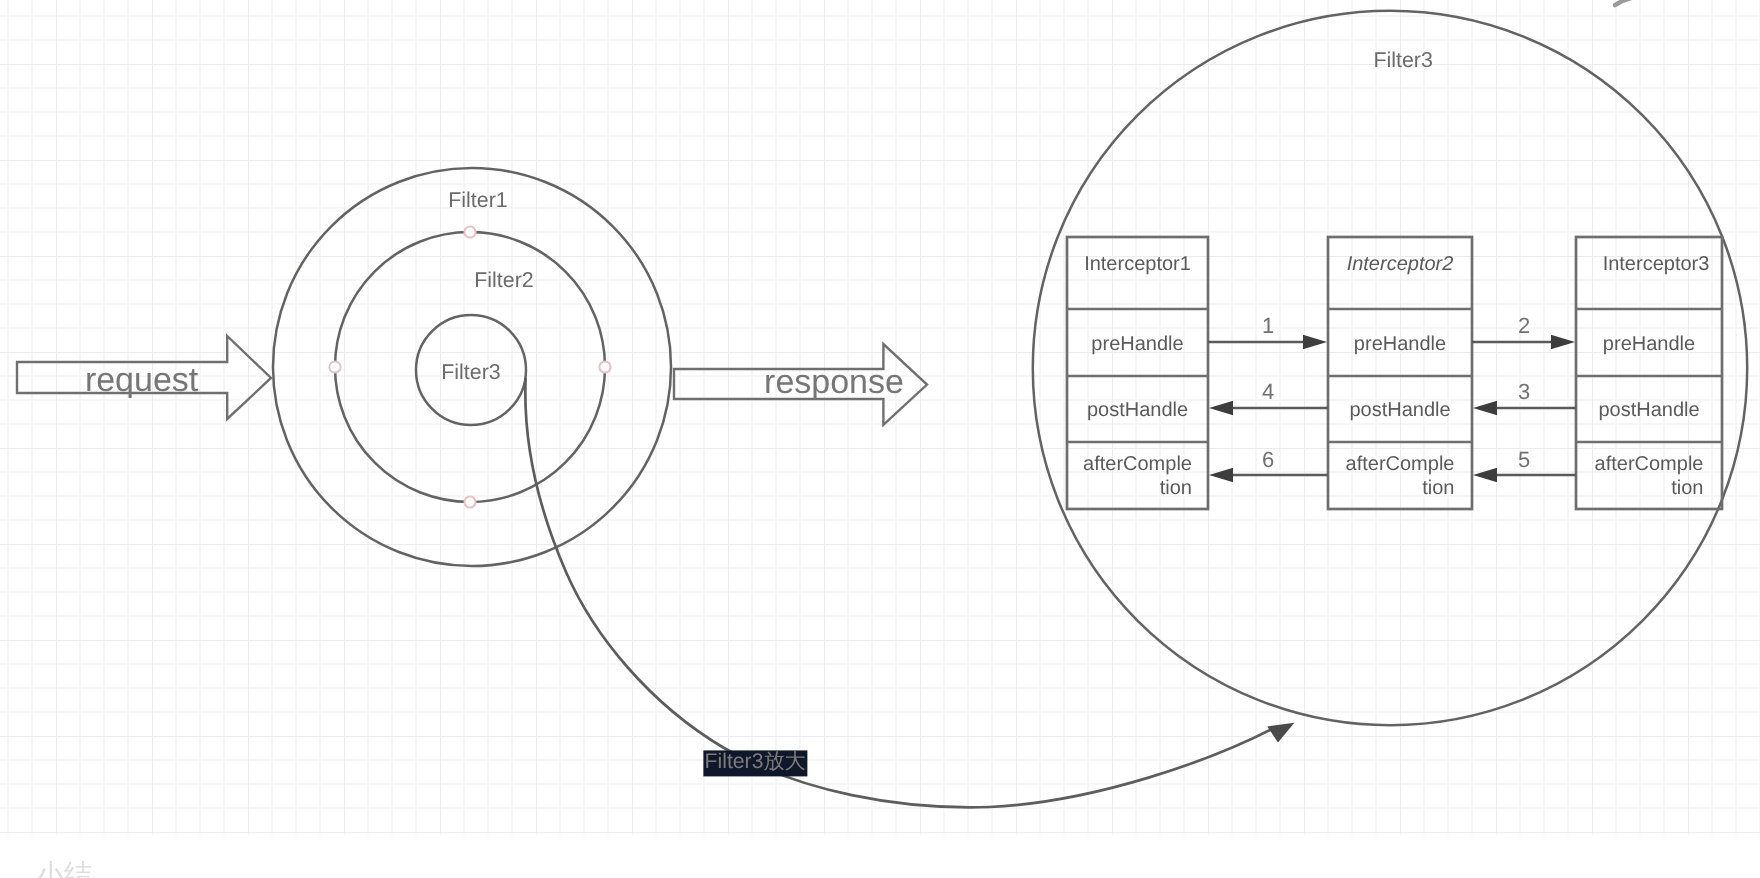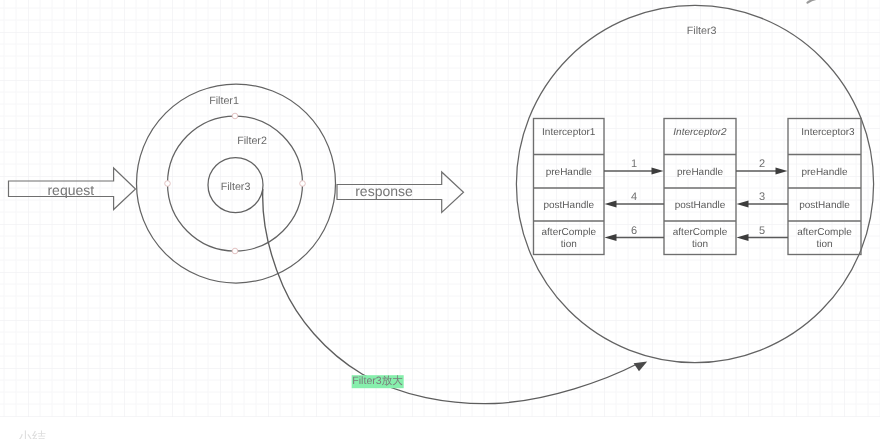--- a/index.html
+++ b/index.html
@@ -19,24 +19,24 @@
   .arrowhead{fill:#4a4a4a;stroke:none;}
   .strayline{fill:none;stroke:#9a9a9a;stroke-width:2.2;stroke-linecap:round;}
   .boxline{fill:none;stroke:#6e6e6e;stroke-width:1.35;}
   .flowline{fill:none;stroke:#5a5a5a;stroke-width:1.3;}
   .flowhead{fill:#3d3d3d;stroke:none;}
 
   .lbl{position:absolute;color:#6b6b6b;font-family:"Liberation Sans",sans-serif;
        white-space:nowrap;line-height:1;}
   .lbl-center{transform:translate(-50%,-50%);}
   .ring-lbl{font-size:10.7px;}
-  .flow-lbl{font-size:14px;color:#767676;}
-  .box-lbl{font-size:10px;color:#5a5a5a;text-align:center;line-height:11.8px;}
+  .flow-lbl{font-size:17px;color:#767676;}
+  .box-lbl{font-size:10px;color:#5a5a5a;text-align:right;line-height:11.8px;}
   .arrow-lbl{font-size:11px;color:#707070;}
-  .zoom-lbl{font-size:10.6px;color:#7b7b7b;background:#86efac;
+  .zoom-lbl{font-size:10.6px;color:#7b7b7b;background:#0f172a;
             padding:1px 1px 2px 1px;}
   .foot-lbl{font-size:14px;color:#dedede;}
 </style>
 </head>
 <body>
 
 <div id="canvas">
 
   <svg id="grid" width="880" height="439">
     <defs>
@@ -105,26 +105,26 @@
           <line x1="788" y1="237.5" x2="745" y2="237.5" class="flowline"></line>
           <path d="M736.5 237.5 L748.5 233.9 L748.5 241.1 Z" class="flowhead"></path>
           <line x1="664" y1="237.5" x2="613" y2="237.5" class="flowline"></line>
           <path d="M604.5 237.5 L616.5 233.9 L616.5 241.1 Z" class="flowhead"></path>
         </g>
     </g>
   </svg>
 
   <div id="labels">
 
-    <div class="lbl lbl-center ring-lbl" style="left:224px;top:101.0px">Filter1</div>
+    <div class="lbl lbl-center ring-lbl" style="left:239px;top:101.0px">Filter1</div>
     <div class="lbl lbl-center ring-lbl" style="left:252px;top:140.5px">Filter2</div>
     <div class="lbl lbl-center ring-lbl" style="left:235.5px;top:186.8px">Filter3</div>
 
     <div class="lbl lbl-center flow-lbl" style="left:70.8px;top:189.8px">request</div>
-    <div class="lbl lbl-center flow-lbl" style="left:384px;top:191.3px">response</div>
+    <div class="lbl lbl-center flow-lbl" style="left:417px;top:191.3px">response</div>
 
     <div class="lbl lbl-center ring-lbl" style="left:701.6px;top:31.0px">Filter3</div>
 
     <div class="lbl lbl-center zoom-lbl" style="left:377.6px;top:381.8px">Filter3放大</div>
 
     <div class="lbl lbl-center foot-lbl" style="left:32px;top:437px">小结</div>
 
     <div id="generated-labels">
         <div class="lbl lbl-center box-lbl" style="left: 568.75px; top: 132.8px;">Interceptor1</div>
         <div class="lbl lbl-center box-lbl" style="left: 568.75px; top: 172.65px;">preHandle</div>

